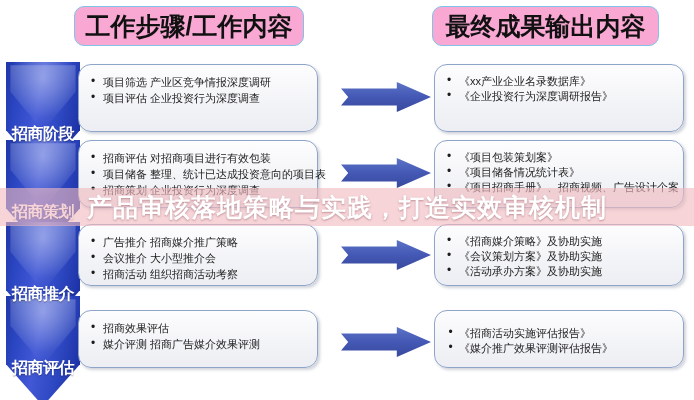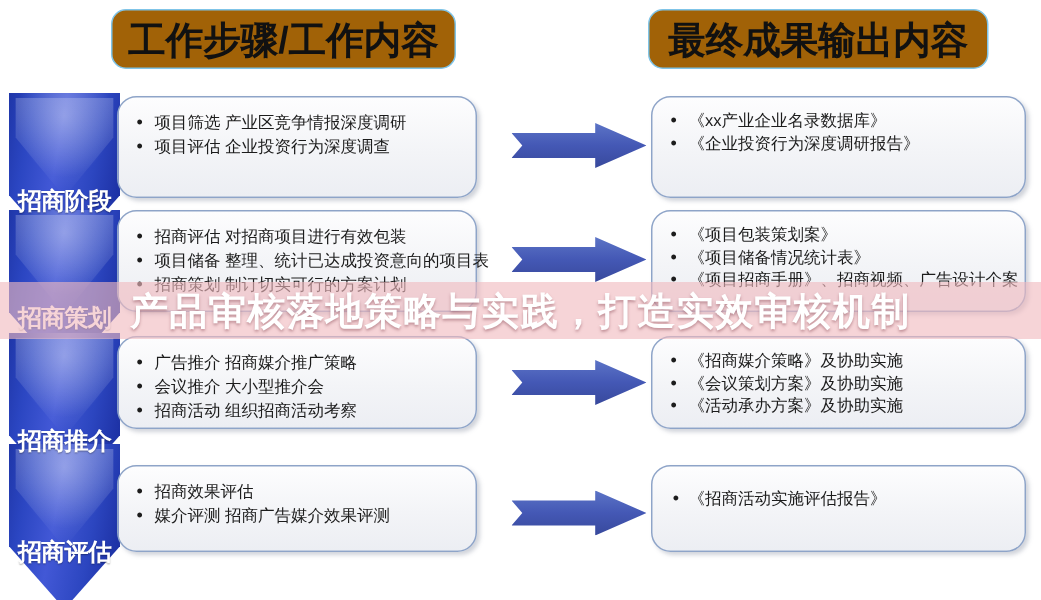--- a/index.html
+++ b/index.html
@@ -11,21 +11,21 @@
     position:relative;
   }
   #stage{position:absolute;left:0;top:0;width:694px;height:400px;overflow:hidden;background:#fff;}
 
   
   .title-pill{
     position:absolute;
     box-sizing:border-box;
     border:1.5px solid #7fc4e8;
     border-radius:10px;
-    background:#a16207;
+    background:#f9a8d4;
     display:flex;align-items:center;justify-content:center;
     color:#111111;
     font-size:25px;
     font-weight:700;
     letter-spacing:0px;
     white-space:nowrap;
   }
   #title-left{left:74px;top:6px;width:230px;height:40px;}
   #title-right{left:432px;top:6px;width:227px;height:40px;}
 
@@ -145,21 +145,21 @@
     </ul>
   </div>
 
   <div class="chev" style="left:6px;top:140px;"></div>
   <div class="chev-label" style="left:6px;top:202px;">招商策划</div>
 
   <div class="box" style="left:78px;top:140px;width:240px;height:68px;">
     <ul>
       <li>招商评估 对招商项目进行有效包装</li>
       <li>项目储备 整理、统计已达成投资意向的项目表</li>
-      <li>招商策划 制订切实可行的方案计划</li>
+      <li>招商策划 企业投资行为深度调查</li>
     </ul>
   </div>
 
   <div class="harrow" style="left:341px;top:158px;"></div>
 
   <div class="box rtl" style="left:434px;top:140px;width:250px;height:68px;">
     <ul>
       <li>《项目包装策划案》</li>
       <li>《项目储备情况统计表》</li>
       <li>《项目招商手册》、招商视频、广告设计个案</li>
@@ -195,19 +195,20 @@
       <li>招商效果评估</li>
       <li>媒介评测 招商广告媒介效果评测</li>
     </ul>
   </div>
 
   <div class="harrow" style="left:341px;top:327px;"></div>
 
   <div class="box rtl" style="left:434px;top:310px;width:250px;height:58px;padding-top:16px;font-family:Liberation Mono, monospace;">
     <ul>
       <li>《招商活动实施评估报告》</li>
+      <li>《媒介推广效果评测评估报告》</li>
     </ul>
   </div>
 
   <div id="overlay-banner"></div>
   <div id="overlay-text">产品审核落地策略与实践，打造实效审核机制</div>
 
 </div>
 
 </body></html>

